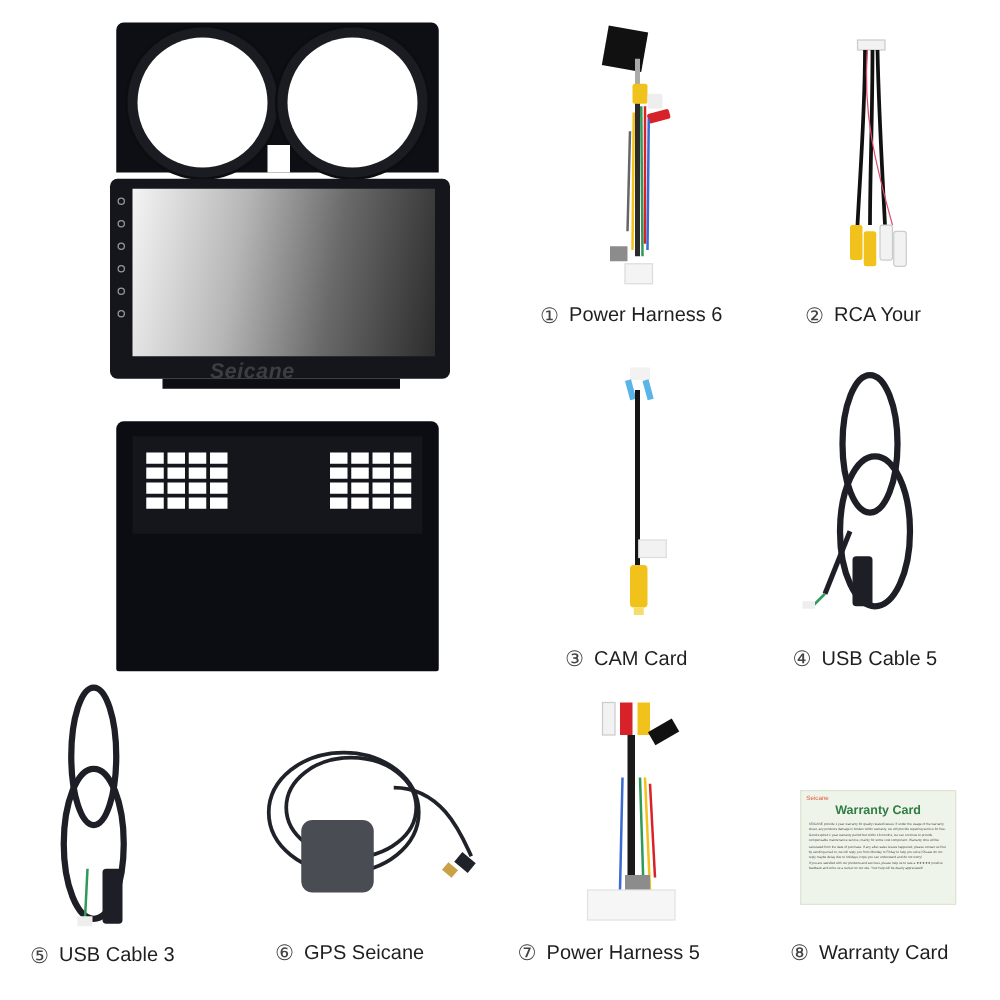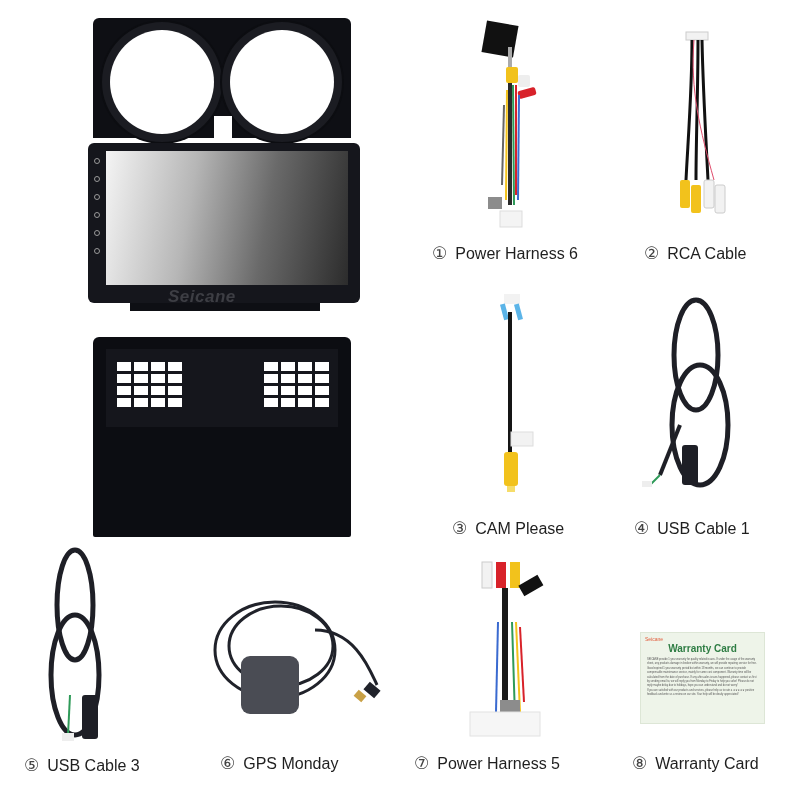--- a/index.html
+++ b/index.html
@@ -182,37 +182,37 @@
     <span>If you are satisfied with our products and services, please help us to rate a ★★★★★ positive feedback and write us a review on our site. Your help will be dearly appreciated!</span>
   </div>
 </div>
 
 <div class="label" style="left:432px;top:243px;">
   <span class="num">①</span>
     <span>Power Harness 6</span>
 </div>
 <div class="label" style="left:644px;top:243px;">
   <span class="num">②</span>
-    <span>RCA Cable</span>
+    <span>RCA Your</span>
 </div>
 <div class="label" style="left:452px;top:518px;">
   <span class="num">③</span>
-    <span>CAM Please</span>
+    <span>CAM Card</span>
 </div>
 <div class="label" style="left:634px;top:518px;">
   <span class="num">④</span>
-    <span>USB Cable 1</span>
+    <span>USB Cable 5</span>
 </div>
 <div class="label" style="left:24px;top:755px;">
   <span class="num">⑤</span>
     <span>USB Cable 3</span>
 </div>
 <div class="label" style="left:220px;top:753px;">
   <span class="num">⑥</span>
-    <span>GPS Monday</span>
+    <span>GPS Seicane</span>
 </div>
 <div class="label" style="left:414px;top:753px;">
   <span class="num">⑦</span>
     <span>Power Harness 5</span>
 </div>
 <div class="label" style="left:632px;top:753px;">
   <span class="num">⑧</span>
     <span>Warranty Card</span>
 </div>
 

